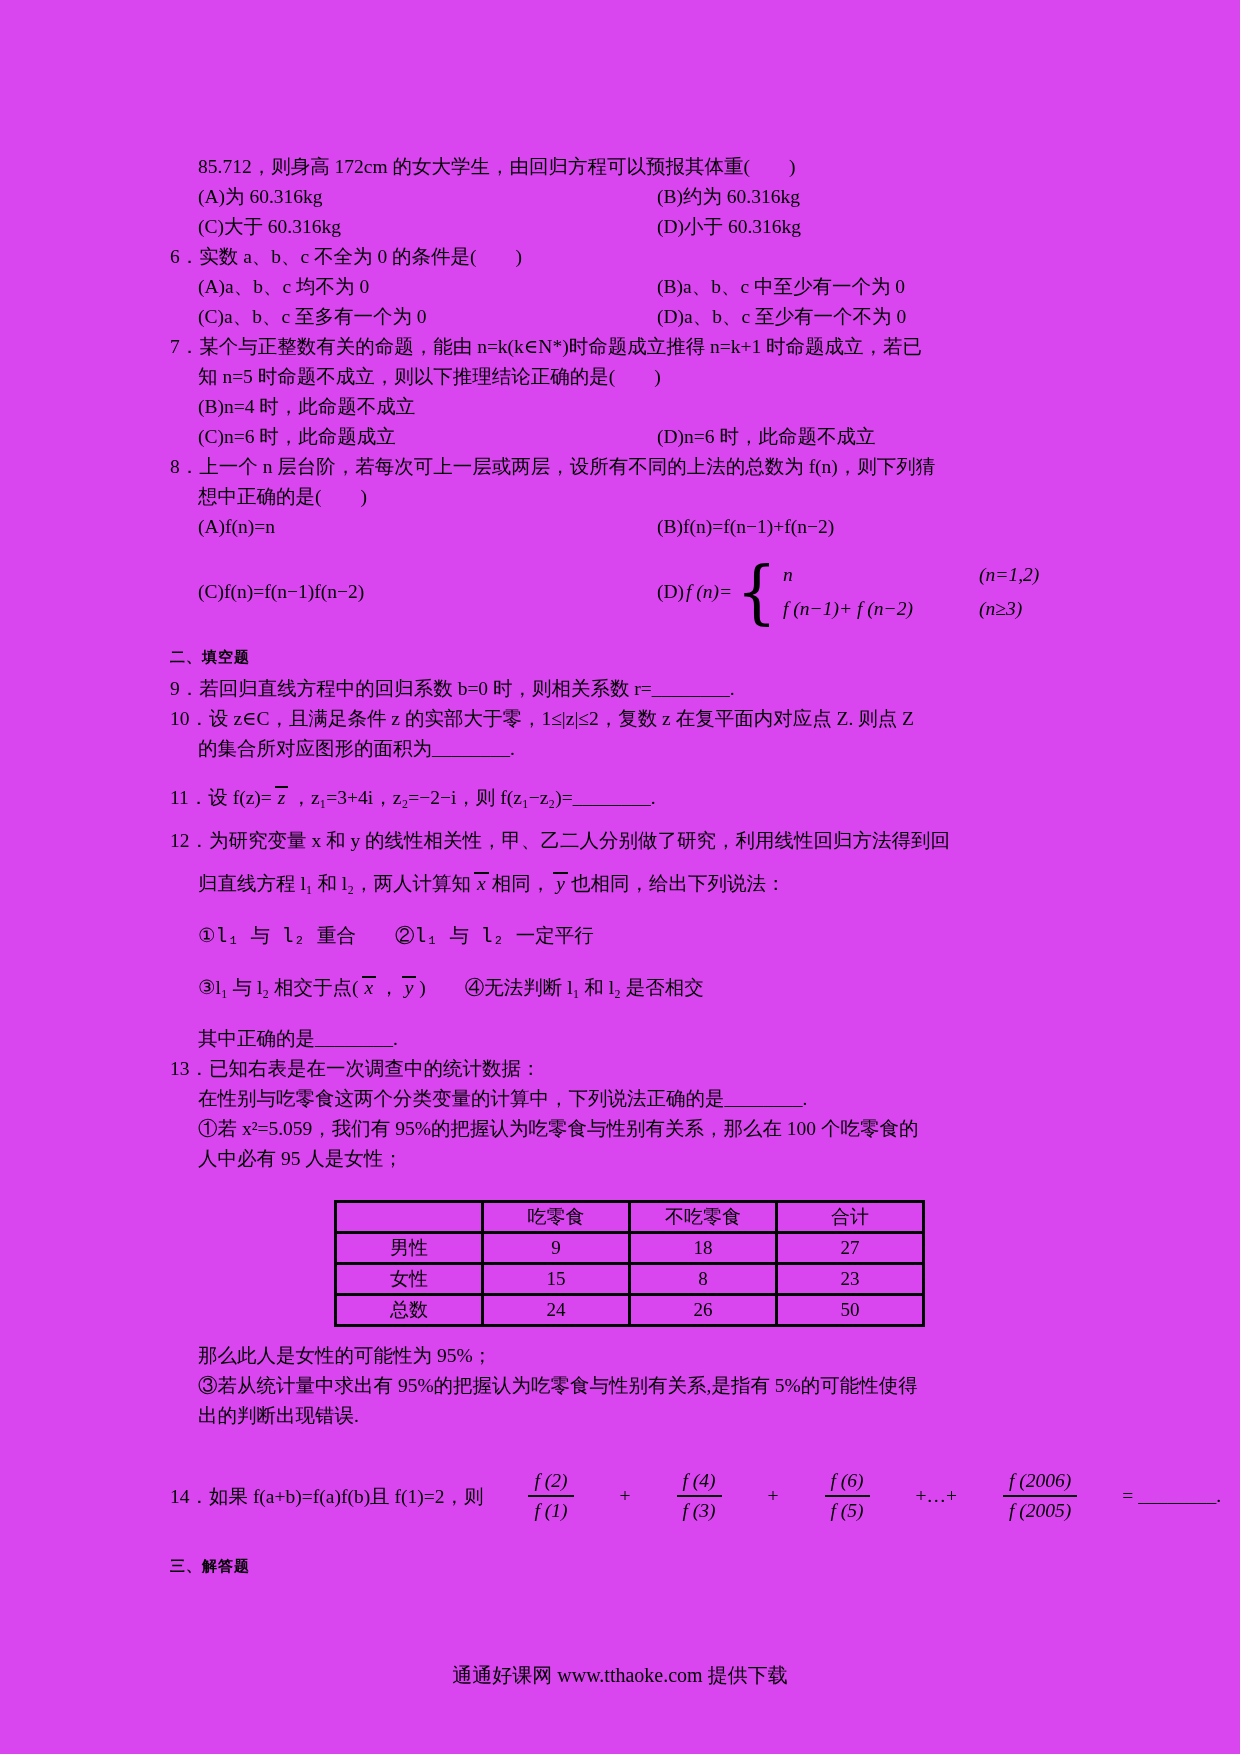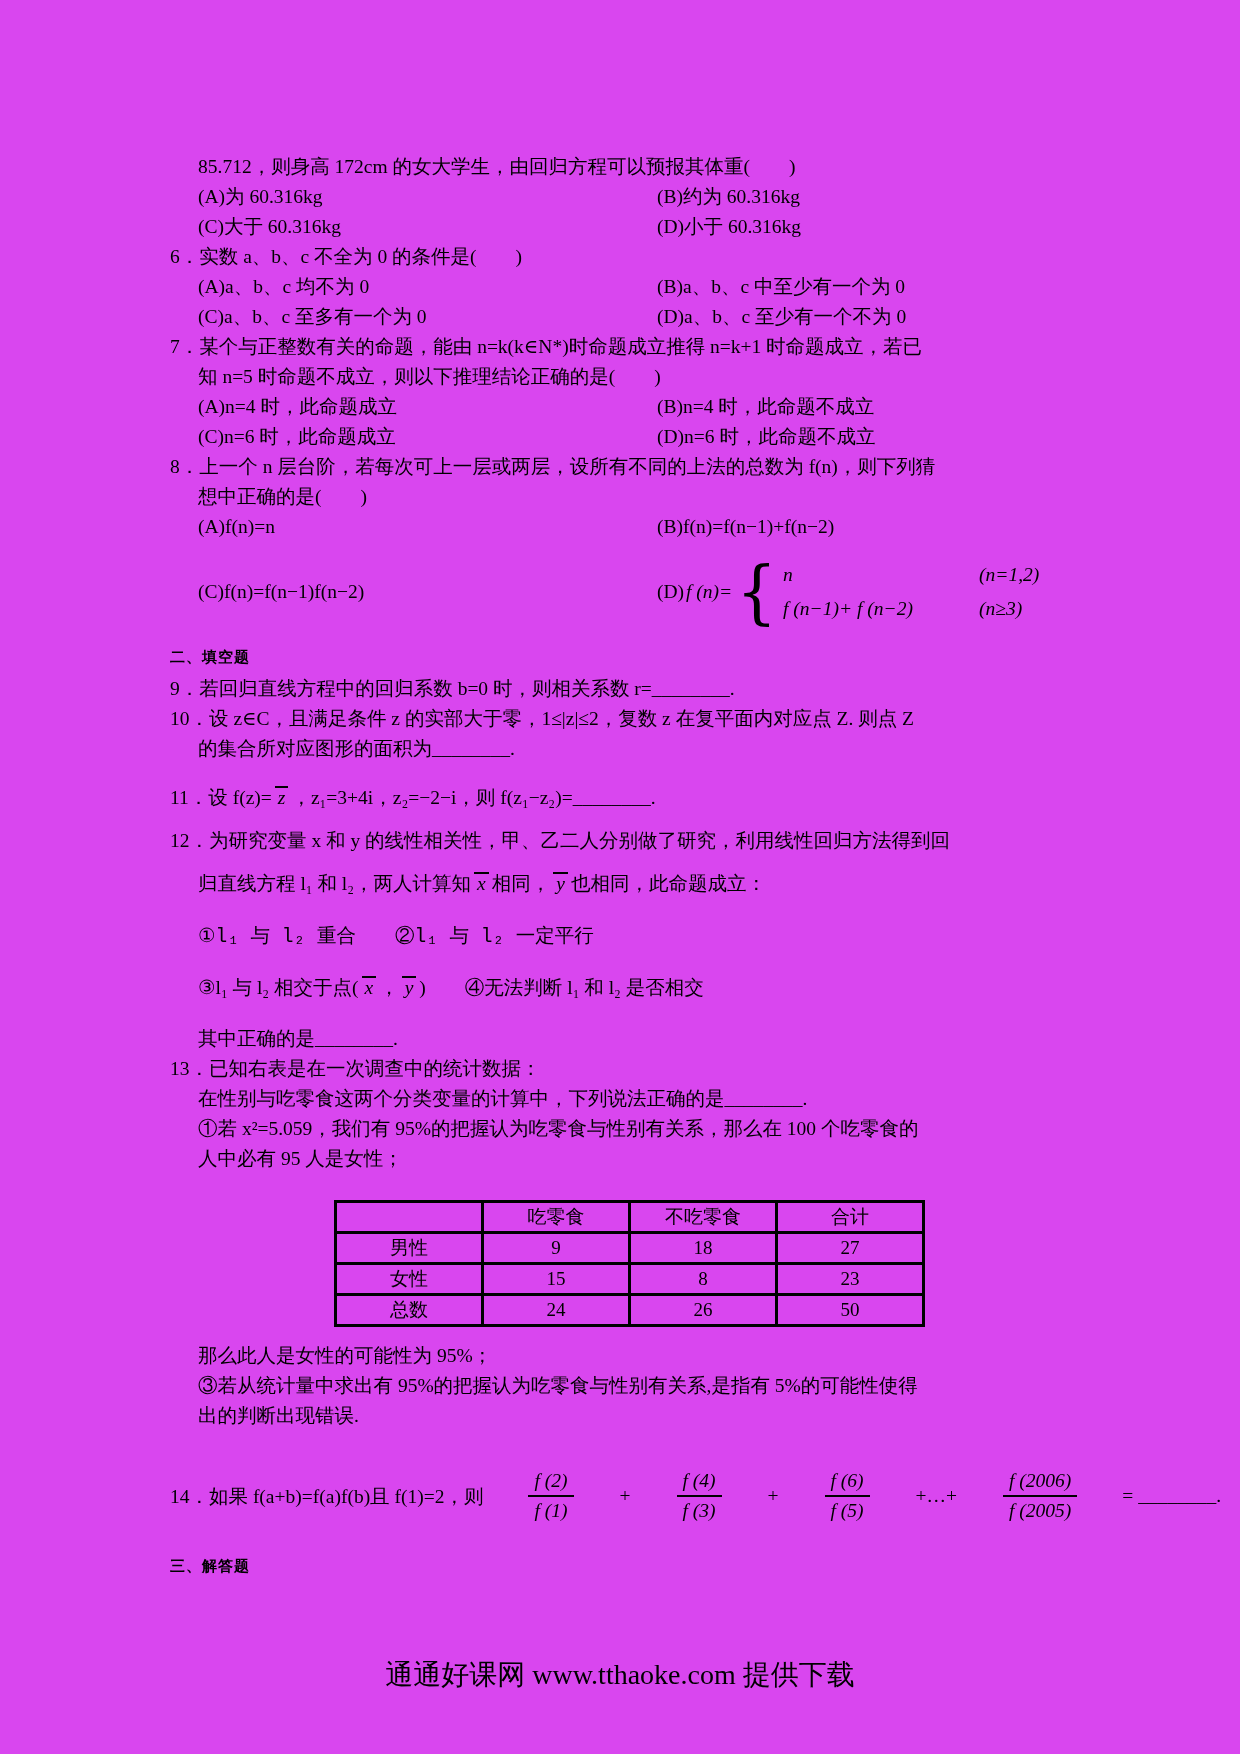--- a/index.html
+++ b/index.html
@@ -79,21 +79,21 @@
   .frac{
     display:inline-flex;flex-direction:column;
     text-align:center;vertical-align:middle;
     margin:0 5px;font-style:italic;
   }
   .frac .num{padding:0 6px 3px 6px;line-height:22px;}
   .frac .den{border-top:2px solid #000;padding:3px 6px 0 6px;line-height:22px;}
   .plus-sep{margin:0 1px;}
   .footer{
     position:absolute;left:0;right:0;top:1662px;
-    text-align:center;font-size:28px;line-height:26px;
+    text-align:center;font-size:20px;line-height:26px;
     white-space:nowrap;
   }
 </style>
 </head>
 <body>
 
 <div class="page">
   <div class="content">
 
     <div class="line cont">85.712，则身高 172cm 的女大学生，由回归方程可以预报其体重(　　)</div>
@@ -112,21 +112,20 @@
       <span class="col2">(B)a、b、c 中至少有一个为 0</span>
     </div>
     <div class="opt-row">
       <span class="col1">(C)a、b、c 至多有一个为 0</span>
       <span class="col2">(D)a、b、c 至少有一个不为 0</span>
     </div>
 
     <div class="line">7．某个与正整数有关的命题，能由 n=k(k∈N*)时命题成立推得 n=k+1 时命题成立，若已</div>
     <div class="line cont">知 n=5 时命题不成立，则以下推理结论正确的是(　　)</div>
     <div class="opt-row">
-      <span class="col1">(A)n=4 时，此命题成立</span>
       <span class="col2">(B)n=4 时，此命题不成立</span>
     </div>
     <div class="opt-row">
       <span class="col1">(C)n=6 时，此命题成立</span>
       <span class="col2">(D)n=6 时，此命题不成立</span>
     </div>
 
     <div class="line">8．上一个 n 层台阶，若每次可上一层或两层，设所有不同的上法的总数为 f(n)，则下列猜</div>
     <div class="line cont">想中正确的是(　　)</div>
     <div class="opt-row">
@@ -155,21 +154,21 @@
     <div class="line heading heading2">二、填空题</div>
 
     <div class="line">9．若回归直线方程中的回归系数 b=0 时，则相关系数 r=________.</div>
 
     <div class="line">10．设 z∈C，且满足条件 z 的实部大于零，1≤|z|≤2，复数 z 在复平面内对应点 Z. 则点 Z</div>
     <div class="line cont">的集合所对应图形的面积为________.</div>
 
     <div class="line q11-line"><span>11．设 f(z)=</span><span class="ov">z</span><span>，z₁=3+4i，z₂=−2−i，则 f(z₁−z₂)=________.</span></div>
 
     <div class="line q12-l1">12．为研究变量 x 和 y 的线性相关性，甲、乙二人分别做了研究，利用线性回归方法得到回</div>
-    <div class="line cont q12-l2"><span>归直线方程 l₁ 和 l₂，两人计算知</span><span class="ov">x</span><span>相同，</span><span class="ov">y</span><span>也相同，此命题成立：</span></div>
+    <div class="line cont q12-l2"><span>归直线方程 l₁ 和 l₂，两人计算知</span><span class="ov">x</span><span>相同，</span><span class="ov">y</span><span>也相同，给出下列说法：</span></div>
     <div class="line cont items12">①l₁ 与 l₂ 重合　　②l₁ 与 l₂ 一定平行</div>
     <div class="line cont items34"><span>③l₁ 与 l₂ 相交于点(</span><span class="ov">x</span><span>，</span><span class="ov">y</span><span>)　　④无法判断 l₁ 和 l₂ 是否相交</span></div>
     <div class="line cont ans-line">其中正确的是________.</div>
 
     <div class="line">13．已知右表是在一次调查中的统计数据：</div>
     <div class="line cont">在性别与吃零食这两个分类变量的计算中，下列说法正确的是________.</div>
     <div class="line cont">①若 x²=5.059，我们有 95%的把握认为吃零食与性别有关系，那么在 100 个吃零食的</div>
     <div class="line cont">人中必有 95 人是女性；</div>
 
     <table class="stat-table">

